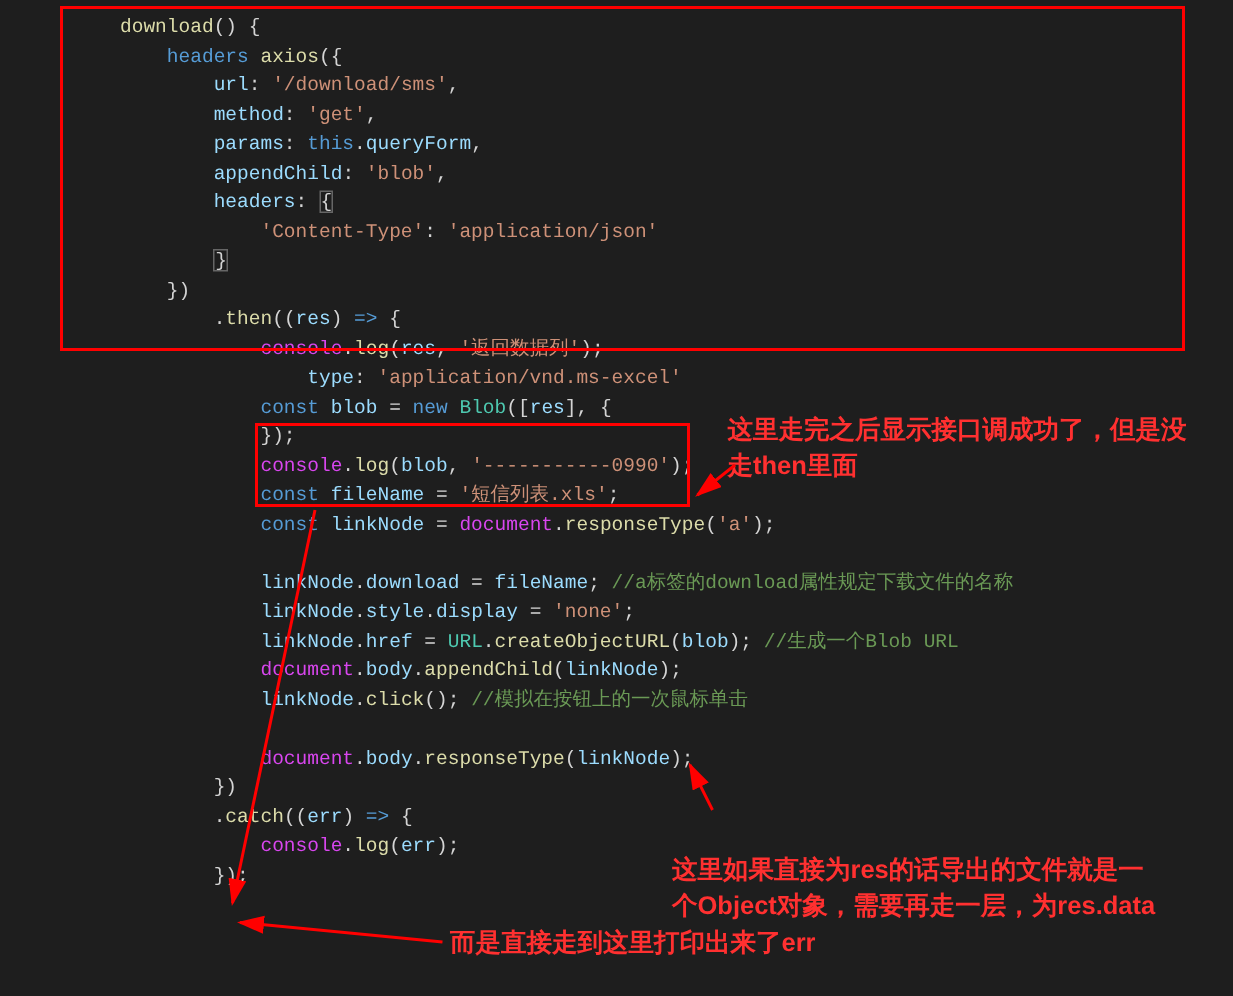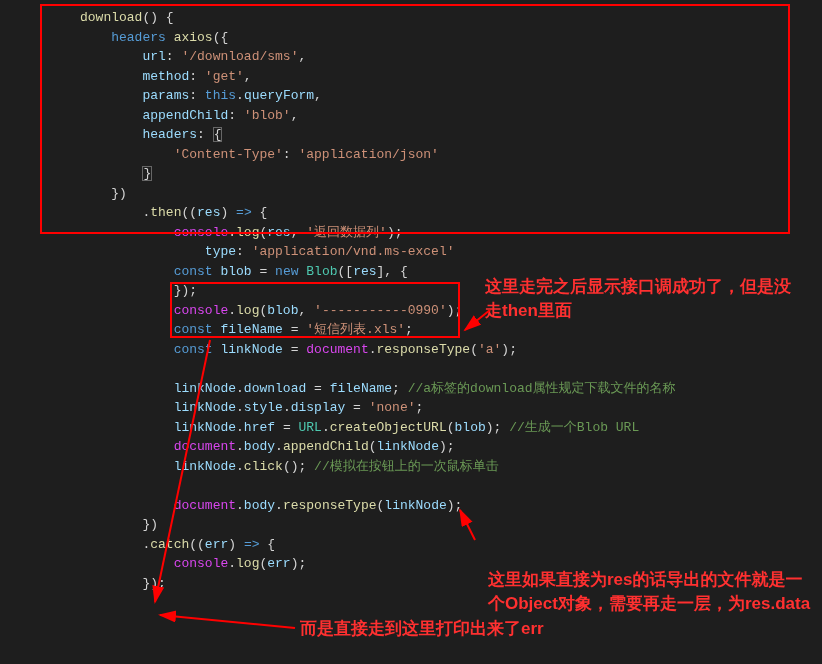--- a/index.html
+++ b/index.html
@@ -51,21 +51,21 @@
   .annotation {
     position: absolute;
     color: #ff3030;
     font-family: 'Microsoft YaHei', sans-serif;
     font-size: 17px;
     line-height: 1.4;
     font-weight: 700;
     pointer-events: none;
   }
   .ann1 { left: 485px; top: 275px; width: 320px; }
-  .ann2 { left: 488px; top: 526px; width: 330px; margin-top: 42px; }
+  .ann2 { left: 448px; top: 526px; width: 330px; margin-top: 42px; }
   .ann3 { left: 300px; top: 617px; width: 400px; }
   .arrow {
     position: absolute;
     pointer-events: none;
   }
   .bracket-cursor {
     display: inline-block;
     border: 1px solid #666;
     line-height: 1;
   }

